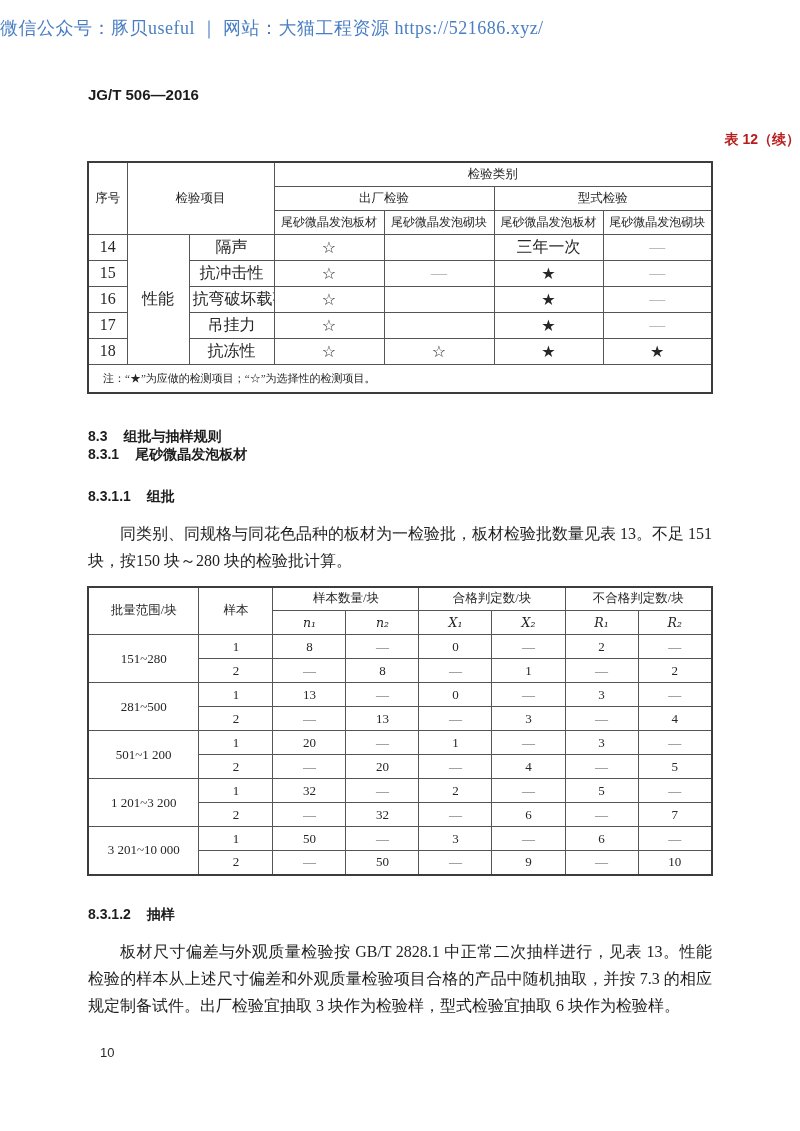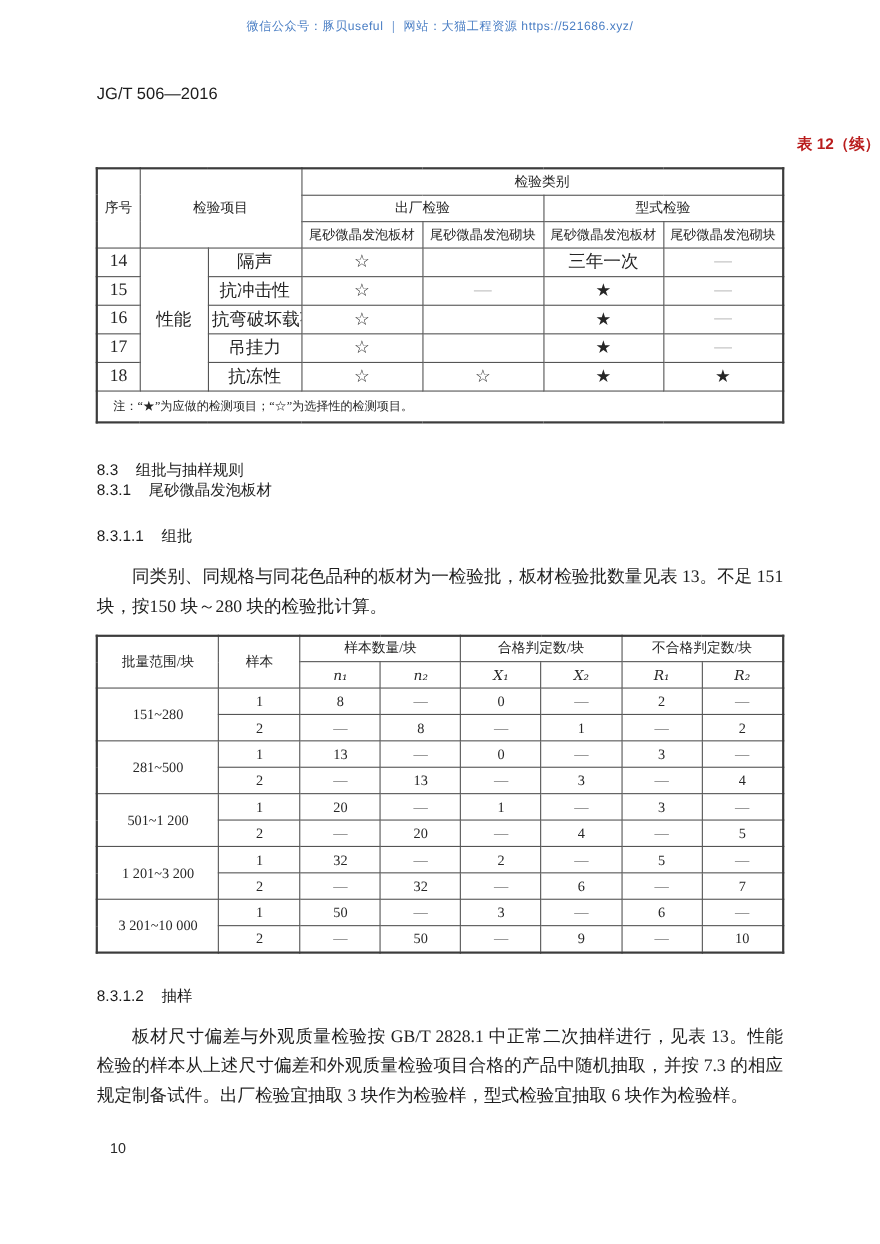--- a/index.html
+++ b/index.html
@@ -10,31 +10,31 @@
     font-family: "Liberation Serif", serif;
     color: #222222;
   }
   .page {
     position: relative;
     width: 800px; height: 1131px;
     overflow: hidden;
     background: #ffffff;
   }
   .watermark {
-    text-align: center;
-    font-family: Liberation Sans, sans-serif;
-    font-size: 11px;
+    text-align: left;
+    font-family: Liberation Serif, serif;
+    font-size: 18px;
     letter-spacing: 0.5px;
     color: #4a7ec4;
   }
   .watermark-top { padding-top: 16px; }
   .doc-number {
     margin: 46px 88px 0;
     font-family: "Liberation Sans", sans-serif;
-    font-weight: normal;
+    font-weight: bold;
     font-size: 15px;
     color: #1c1c1c;
   }
   .table-title {
     margin-top: 28px;
     text-align: right;
     font-family: "Liberation Sans", sans-serif;
     font-weight: bold;
     font-size: 14px;
     color: #b91c1c;
@@ -70,21 +70,21 @@
   .t13 td.body-cell { height: 24px; font-size: 13px; }
   .t13 td.range-cell { font-size: 13px; }
   .var-cell {
     font-style: italic;
     font-family: "DejaVu Serif", serif;
     font-size: 13px;
   }
   .sec-heading {
     margin: 0 88px;
     font-family: "Liberation Sans", sans-serif;
-    font-weight: normal;
+    font-weight: bold;
     font-size: 14px;
     color: #1c1c1c;
   }
   .sec-heading .sec-num { margin-right: 16px; }
   .h-83    { margin-top: 34px; }
   .h-831   { }
   .h-8311  { margin-top: 24px; }
   .h-8312  { margin-top: 30px; }
   .body-para {
     margin: 14px 88px 0;

